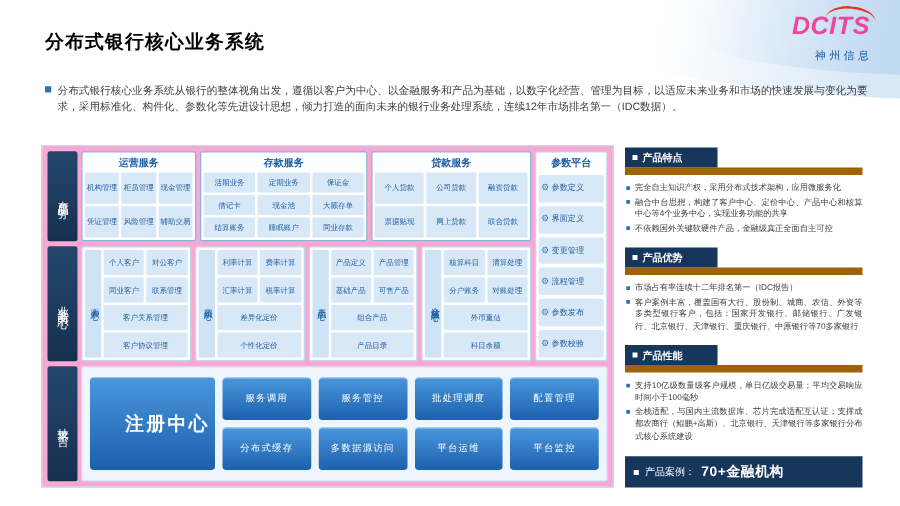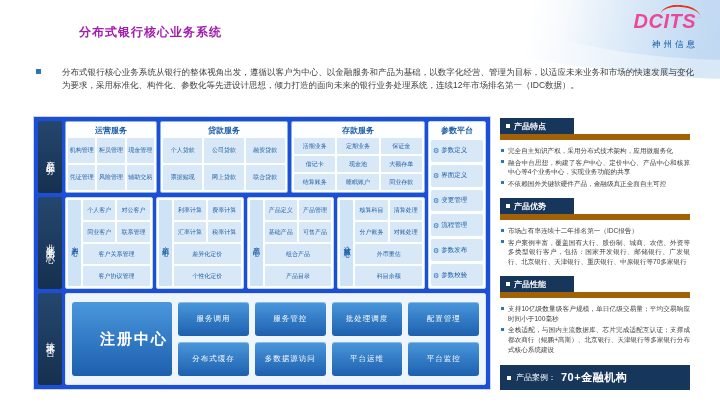--- a/index.html
+++ b/index.html
@@ -23,29 +23,29 @@
   
   .logo { position:absolute; top:10px; right:22px; text-align:right; z-index:2; }
   .logo-brand { display:inline-block; position:relative; color:#ec4899; font-weight:bold;
     font-style:italic; font-size:20px; letter-spacing:.5px; padding-right:2px; }
   .logo-swoosh { position:absolute; top:-5px; right:-3px; width:40px; height:11px;
     border-top:2.5px solid #e5321b; border-radius: 100% 100% 0 0 / 200% 200% 0 0;
     transform: rotate(5deg); }
   .logo-company { color:#0a55a5; font-size:8.5px; letter-spacing:3px; margin-top:6px; }
 
   
-  .page-title { position:absolute; left:36px; top:24px; font-size:12px; font-weight:bold;
-    color:#a21caf; letter-spacing:1px; z-index:1;margin-left:43px; }
-  .intro { position:absolute; left:36px; top:66px; width:658px; display:flex; gap:21px; z-index:1; }
+  .page-title { position:absolute; left:36px; top:24px; font-size:15px; font-weight:bold;
+    color:#000000; letter-spacing:1px; z-index:1; }
+  .intro { position:absolute; left:36px; top:66px; width:658px; display:flex; gap:5px; z-index:1; }
   .intro .sq { flex:none; width:5px; height:5px; background:#2e75b6; margin-top:3px; }
   .intro p { font-size:8.5px; line-height:1.55; color:#3e3e3e; text-align:justify; }
 
   
   .diagram { position:absolute; left:33px; top:116px; width:458px; height:274px;
-    border:1px solid #c9d6e8; background:#1d4ed8; padding:4px; display:flex; gap:3px; z-index:1; }
+    border:1px solid #c9d6e8; background:#f9a8d4; padding:4px; display:flex; gap:3px; z-index:1; }
   .label-col { width:24px; display:flex; flex-direction:column; gap:4px; }
   .row-label { background:linear-gradient(180deg,#24476e,#16304f); color:#fff; border-radius:2px;
     writing-mode:vertical-rl; text-orientation:upright; display:flex; align-items:center;
     justify-content:center; font-size:9px; letter-spacing:2px; }
   .row-label.r1 { height:72px; }
   .row-label.r2 { height:92px; }
   .row-label.r3 { flex:1; }
 
   .content-col { flex:1; display:flex; flex-direction:column; gap:4px; }
   .top-zone { display:flex; gap:3px; height:168px; }
@@ -140,45 +140,45 @@
             <div class="svc-title">运营服务</div>
             <div class="chips3">
                 <div class="chip">机构管理</div>
                 <div class="chip">柜员管理</div>
                 <div class="chip">现金管理</div>
                 <div class="chip">凭证管理</div>
                 <div class="chip">风险管理</div>
                 <div class="chip">辅助交易</div>
               </div>
           </div>
-          <div class="svc w3">
-            <div class="svc-title">贷款服务</div>
-            <div class="chips3">
-                <div class="chip">个人贷款</div>
-                <div class="chip">公司贷款</div>
-                <div class="chip">融资贷款</div>
-                <div class="chip">票据贴现</div>
-                <div class="chip">网上贷款</div>
-                <div class="chip">联合贷款</div>
-              </div>
-          </div>
           <div class="svc w2">
             <div class="svc-title">存款服务</div>
             <div class="chips3">
                 <div class="chip">活期业务</div>
                 <div class="chip">定期业务</div>
                 <div class="chip">保证金</div>
                 <div class="chip">借记卡</div>
                 <div class="chip">现金池</div>
                 <div class="chip">大额存单</div>
                 <div class="chip">结算账务</div>
                 <div class="chip">睡眠账户</div>
                 <div class="chip">同业存款</div>
               </div>
           </div>
+          <div class="svc w3">
+            <div class="svc-title">贷款服务</div>
+            <div class="chips3">
+                <div class="chip">个人贷款</div>
+                <div class="chip">公司贷款</div>
+                <div class="chip">融资贷款</div>
+                <div class="chip">票据贴现</div>
+                <div class="chip">网上贷款</div>
+                <div class="chip">联合贷款</div>
+              </div>
+          </div>
         </div>
 
         <div class="row-centers">
           <div class="center">
             <div class="center-strip">客户中心</div>
             <div class="center-chips">
                 <div class="chip">个人客户</div>
                 <div class="chip">对公客户</div>
                 <div class="chip">同业客户</div>
                 <div class="chip">联系管理</div>

